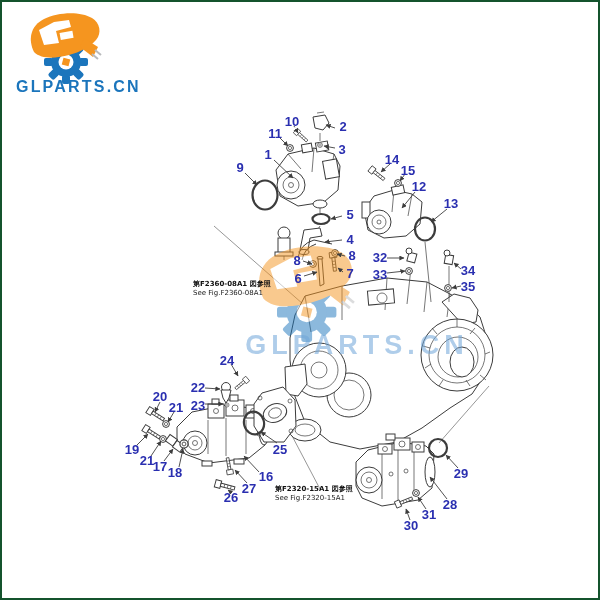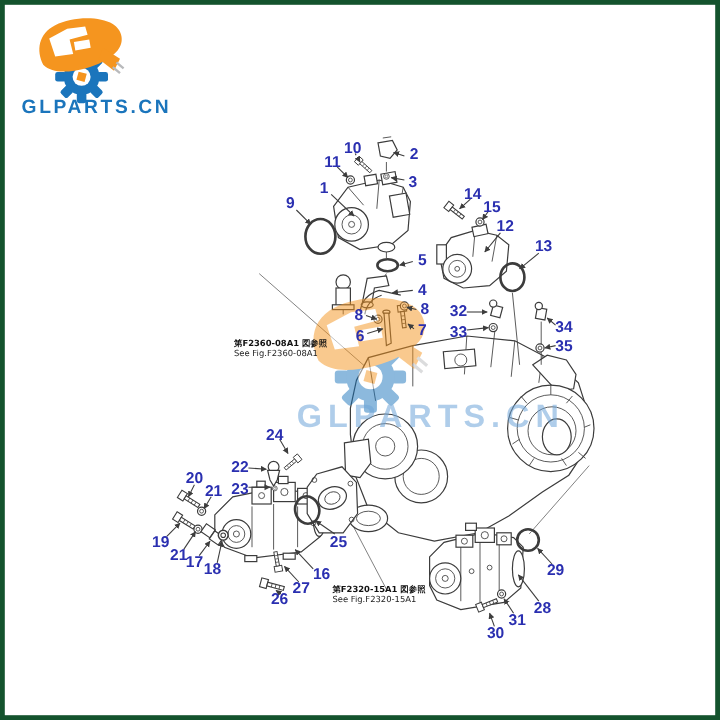--- a/index.html
+++ b/index.html
@@ -1,16 +1,16 @@
 <!DOCTYPE html>
 <html><head>
 <meta charset="utf-8">
 <style>
   html,body{margin:0;padding:0;background:#fff;}
-  .stage{position:relative;width:600px;height:600px;background:#ffffff;border:4px solid #14532d;box-sizing:border-box;overflow:hidden;
+  .stage{position:relative;width:600px;height:600px;background:#ffffff;border:2px solid #14532d;box-sizing:border-box;overflow:hidden;
          font-family:"Liberation Sans",sans-serif;}
   svg{display:block;}
   
   .ln{fill:none;stroke:#3c3c3c;stroke-width:1;}
   .thin{stroke-width:.7;}
   .pt{fill:#ffffff;stroke:#3c3c3c;stroke-width:1;}
   .oring{fill:none;stroke:#3c3c3c;stroke-width:2.2;}
   .guide{fill:none;stroke:#6a6a6a;stroke-width:.7;}
   
   .callout-num{font:700 13px "Liberation Sans",sans-serif;}

